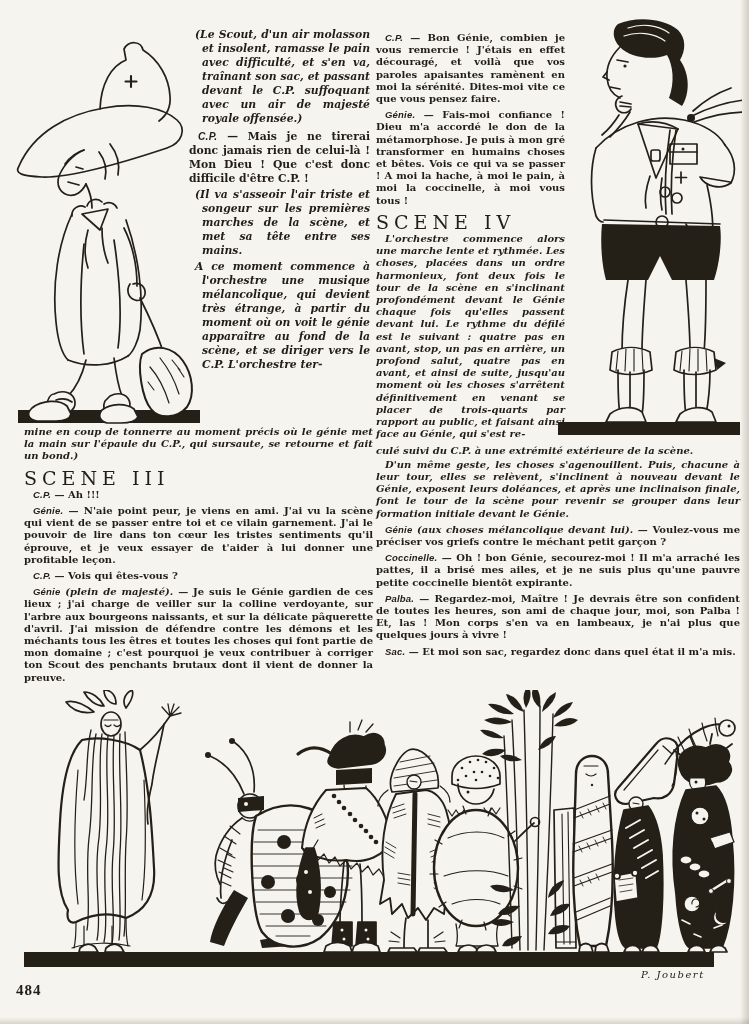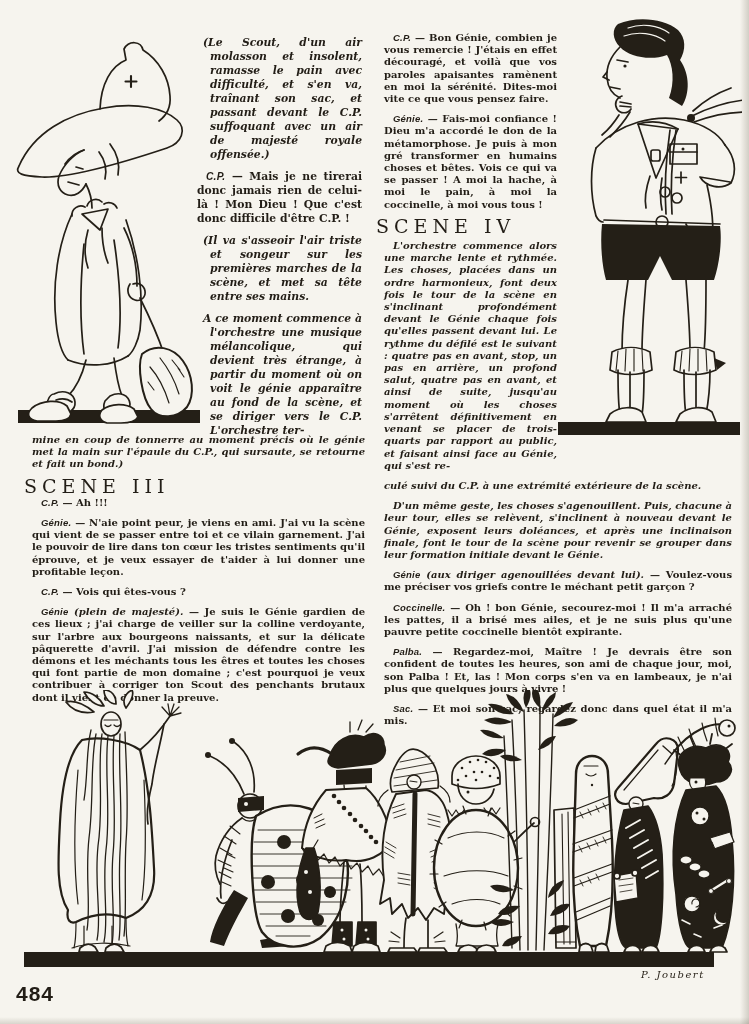--- a/index.html
+++ b/index.html
@@ -4,34 +4,34 @@
 <style>
   html,body{margin:0;padding:0;background:#e8e5dd;}
   .page{position:relative;width:749px;height:1024px;background:#f6f4ee;overflow:hidden;
         font-family:"DejaVu Serif",serif;color:#221d16;}
   .col{position:absolute;text-align:justify;font-weight:bold;}
   #mid-col{left:189px;top:28px;width:181px;font-size:10.8px;line-height:14px;}
   #right-wrap{left:376px;top:28px;width:364px;}
   .narrow{width:189px;font-size:10px;line-height:12.2px;}
   .wide{width:364px;font-size:10px;line-height:12.2px;margin-top:4px;}
   #left-lower{left:24px;top:426px;width:349px;font-size:10px;line-height:12.2px;}
-  p{margin:8px;text-indent:9px;}
+  p{margin:0;text-indent:9px;}
   p + p{margin-top:2px;}
   .dlg{margin-top:4px;}
   .dir{font-style:italic;padding-left:13px;text-indent:-7px;}
   .nar{font-style:italic;}
   .cont{text-indent:0;padding-left:0;}
   .sp{font-family:"Liberation Sans",sans-serif;font-weight:700;font-size:0.95em;letter-spacing:.2px;font-style:italic;}
   .aside{font-style:italic;}
   .aside:empty{display:none;}
   .scene-title{font-family:"DejaVu Serif",serif;font-weight:normal;font-size:19px;letter-spacing:5px;
                text-align:left;text-indent:0;margin:9px 0 5px;white-space:nowrap;}
   .illo{position:absolute;}
-  #page-number{position:absolute;left:16px;top:982px;font-family:Liberation Sans, sans-serif;
-               font-weight:700;font-size:21px;letter-spacing:1px;}
+  #page-number{position:absolute;left:16px;top:982px;font-family:Liberation Serif, serif;
+               font-weight:700;font-size:15px;letter-spacing:1px;}
   #signature{position:absolute;left:641px;top:969px;font-style:italic;font-size:10px;
              letter-spacing:1.5px;color:#2a241b;}
   .edge-right{position:absolute;right:0;top:0;width:9px;height:100%;
               background:linear-gradient(to right,rgba(0,0,0,0),rgba(80,70,50,.22));}
   .edge-bottom{position:absolute;left:0;bottom:0;width:100%;height:7px;
                background:linear-gradient(to bottom,rgba(0,0,0,0),rgba(80,70,50,.18));}
 </style>
 </head>
 <body>
 
@@ -123,21 +123,21 @@
   <div class="col" id="right-wrap">
     <div class="narrow">
       <p class="dlg"><span class="sp">C.P.</span> <span>— Bon Génie, combien je vous remercie ! J'étais en effet découragé, et voilà que vos paroles apaisantes ramènent en moi la sérénité. Dites-moi vite ce que vous pensez faire.</span></p>
       <p class="dlg"><span class="sp">Génie.</span> <span>— Fais-moi confiance ! Dieu m'a accordé le don de la métamorphose. Je puis à mon gré transformer en humains choses et bêtes. Vois ce qui va se passer ! A moi la hache, à moi le pain, à moi la coccinelle, à moi vous tous !</span></p>
       <h2 class="scene-title">SCENE IV</h2>
       <p class="nar">L'orchestre commence alors une marche lente et rythmée. Les choses, placées dans un ordre harmonieux, font deux fois le tour de la scène en s'inclinant profondément devant le Génie chaque fois qu'elles passent devant lui. Le rythme du défilé est le suivant : quatre pas en avant, stop, un pas en arrière, un profond salut, quatre pas en avant, et ainsi de suite, jusqu'au moment où les choses s'arrêtent définitivement en venant se placer de trois-quarts par rapport au public, et faisant ainsi face au Génie, qui s'est re-</p>
     </div>
     <div class="wide">
       <p class="nar cont">culé suivi du C.P. à une extrémité extérieure de la scène.</p>
       <p class="nar">D'un même geste, les choses s'agenouillent. Puis, chacune à leur tour, elles se relèvent, s'inclinent à nouveau devant le Génie, exposent leurs doléances, et après une inclinaison finale, font le tour de la scène pour revenir se grouper dans leur formation initiale devant le Génie.</p>
-      <p class="dlg"><span class="sp">Génie</span> <span class="aside">(aux diriger agenouillées devant lui).</span> <span>— Voulez-vous me préciser vos griefs contre le méchant petit garçon ?</span></p>
+      <p class="dlg"><span class="sp">Génie</span> <span class="aside">(aux choses mélancolique devant lui).</span> <span>— Voulez-vous me préciser vos griefs contre le méchant petit garçon ?</span></p>
       <p class="dlg"><span class="sp">Coccinelle.</span>  <span>— Oh ! bon Génie, secourez-moi ! Il m'a arraché les pattes, il a brisé mes ailes, et je ne suis plus qu'une pauvre petite coccinelle bientôt expirante.</span></p>
       <p class="dlg"><span class="sp">Palba.</span>  <span>— Regardez-moi, Maître ! Je devrais être son confident de toutes les heures, son ami de chaque jour, moi, son Palba ! Et, las ! Mon corps s'en va en lambeaux, je n'ai plus que quelques jours à vivre !</span></p>
       <p class="dlg"><span class="sp">Sac.</span>  <span>— Et moi son sac, regardez donc dans quel état il m'a mis.</span></p>
     </div>
   </div>
 
   <div class="col" id="left-lower">
     <p class="dir cont">mine en coup de tonnerre au moment précis où le génie met la main sur l'épaule du C.P., qui sursaute, se retourne et fait un bond.)</p>
     <h2 class="scene-title">SCENE III</h2>
     <p class="dlg"><span class="sp">C.P.</span>  <span>— Ah !!!</span></p>

